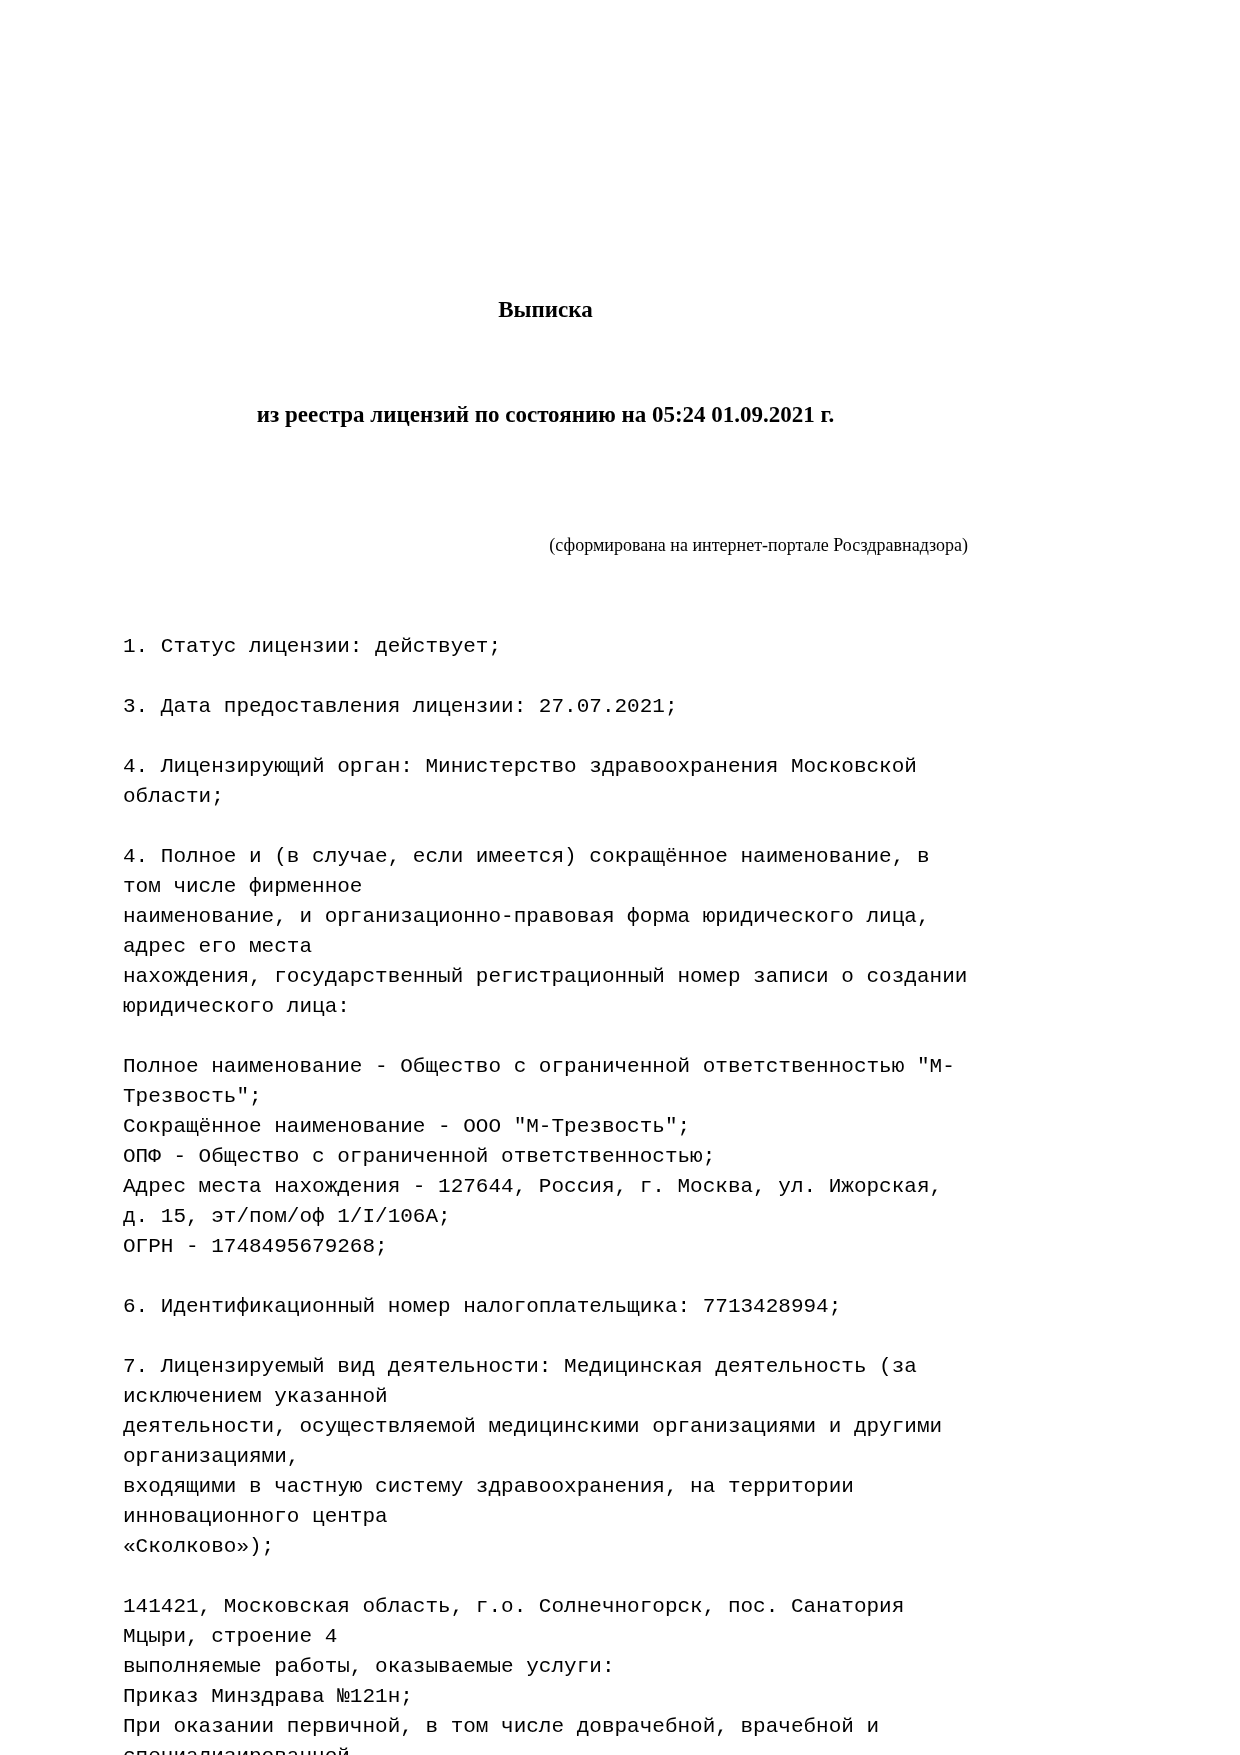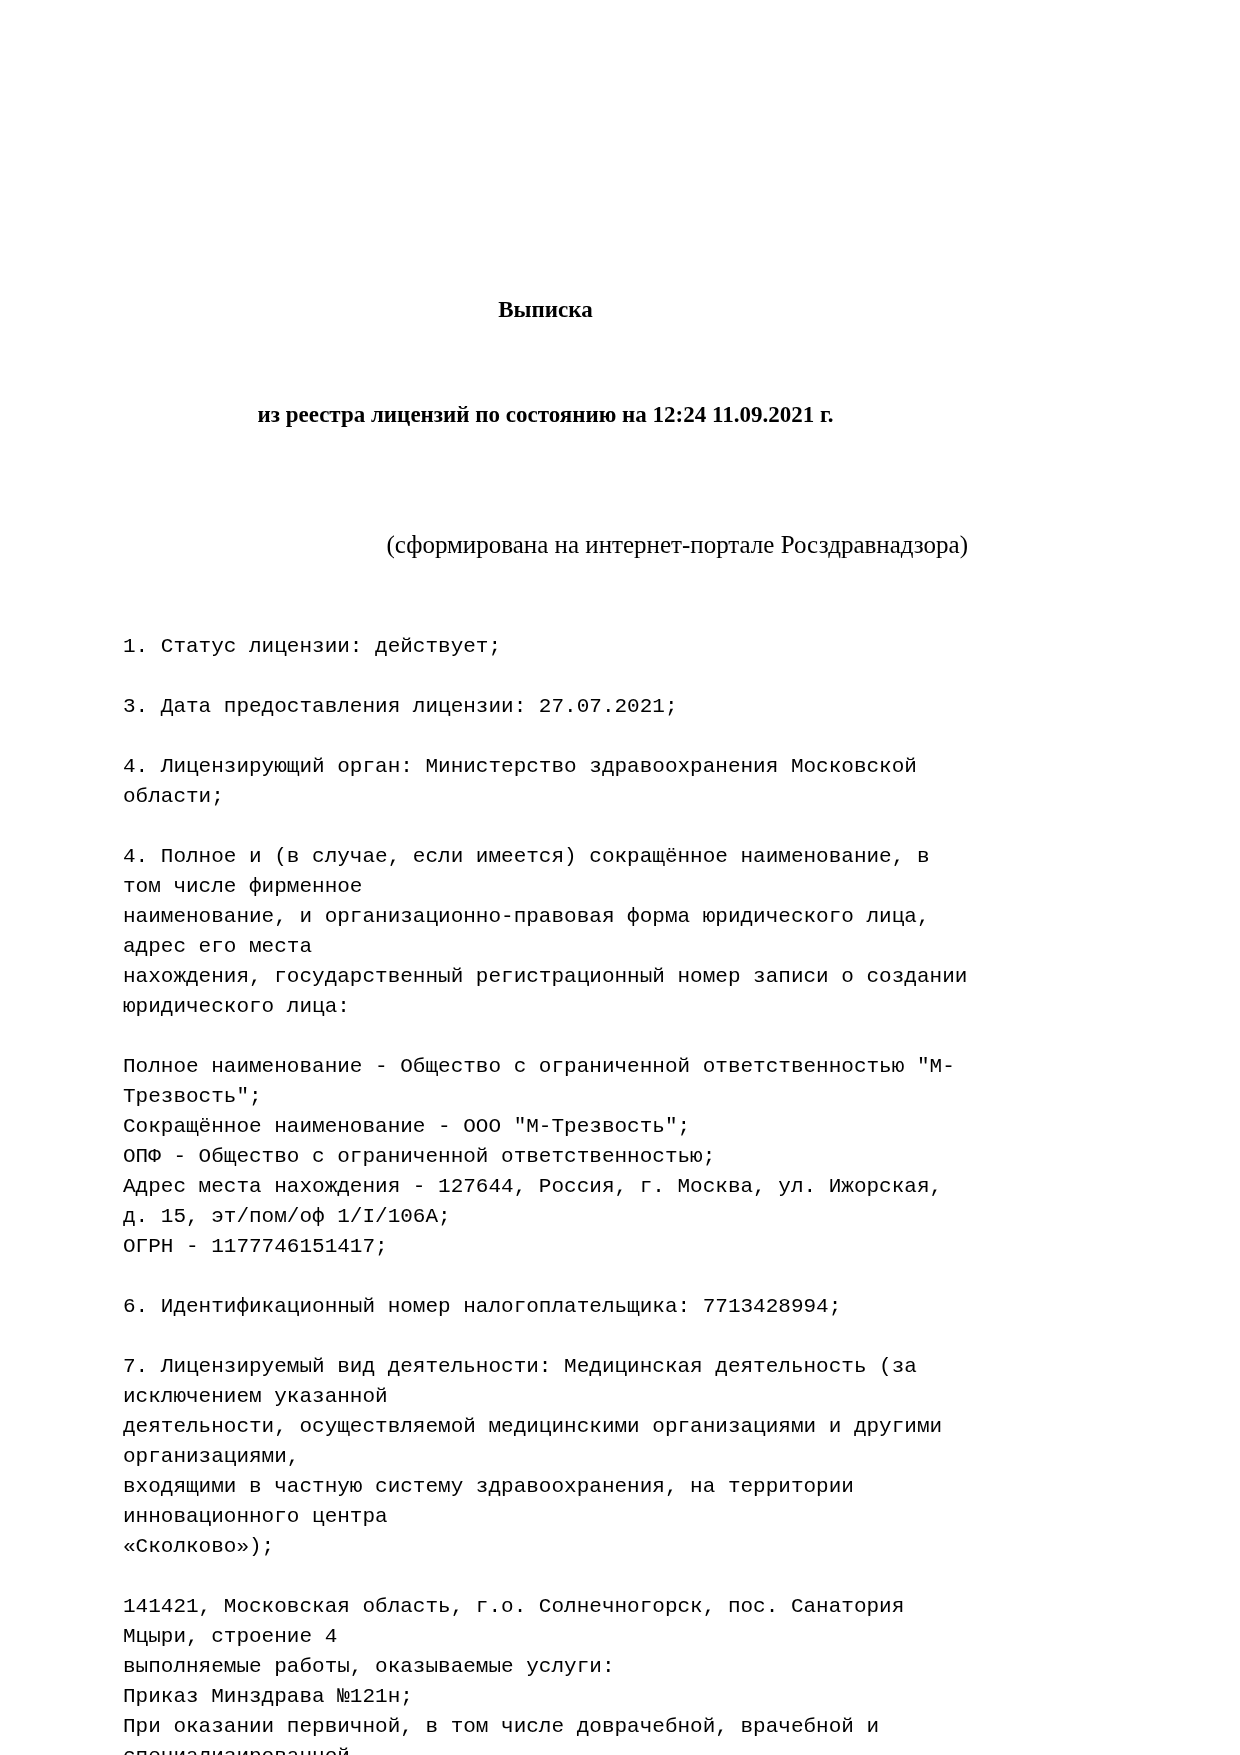--- a/index.html
+++ b/index.html
@@ -22,21 +22,21 @@
   }
   .doc-title {
     text-align: center;
     font-weight: bold;
     font-size: 23px;
     line-height: 35px;
     white-space: pre-wrap;
   }
   .doc-subtitle {
     text-align: right;
-    font-size: 25px;
+    font-size: 18px;
     line-height: 26px;
     margin-top: 30px;
   }
   .body-blocks {
     margin-top: 74px;
   }
   .para {
     margin: 0 0 30px 0;
     white-space: pre-wrap;
     word-wrap: break-word;
@@ -46,37 +46,37 @@
     margin-bottom: 0;
   }
 </style>
 </head>
 <body>
 
 <div class="page">
 
   <div class="doc-title">
     <div>Выписка</div>
-    <div>из реестра лицензий по состоянию на 12:24 11.09.2021 г.</div>
+    <div>из реестра лицензий по состоянию на 05:24 01.09.2021 г.</div>
   </div>
 
   <div class="doc-subtitle">(сформирована на интернет-портале Росздравнадзора)</div>
 
   <div class="body-blocks">
     <div class="para">1. Статус лицензии: действует;</div>
     <div class="para">3. Дата предоставления лицензии: 27.07.2021;</div>
     <div class="para">4. Лицензирующий орган: Министерство здравоохранения Московской области;</div>
     <div class="para">4. Полное и (в случае, если имеется) сокращённое наименование, в том числе фирменное
 наименование, и организационно-правовая форма юридического лица, адрес его места
 нахождения, государственный регистрационный номер записи о создании юридического лица:</div>
     <div class="para">Полное наименование - Общество с ограниченной ответственностью "М-Трезвость";
 Сокращённое наименование - ООО "М-Трезвость";
 ОПФ - Общество с ограниченной ответственностью;
 Адрес места нахождения - 127644, Россия, г. Москва, ул. Ижорская, д. 15, эт/пом/оф 1/I/106А;
-ОГРН - 1177746151417;</div>
+ОГРН - 1748495679268;</div>
     <div class="para">6. Идентификационный номер налогоплательщика: 7713428994;</div>
     <div class="para">7. Лицензируемый вид деятельности: Медицинская деятельность (за исключением указанной
 деятельности, осуществляемой медицинскими организациями и другими организациями,
 входящими в частную систему здравоохранения, на территории инновационного центра
 «Сколково»);</div>
     <div class="para">141421, Московская область, г.о. Солнечногорск, пос. Санатория Мцыри, строение 4
 выполняемые работы, оказываемые услуги:
 Приказ Минздрава №121н;
 При оказании первичной, в том числе доврачебной, врачебной и специализированной,
 медико-санитарной помощи организуются и выполняются следующие работы (услуги):

